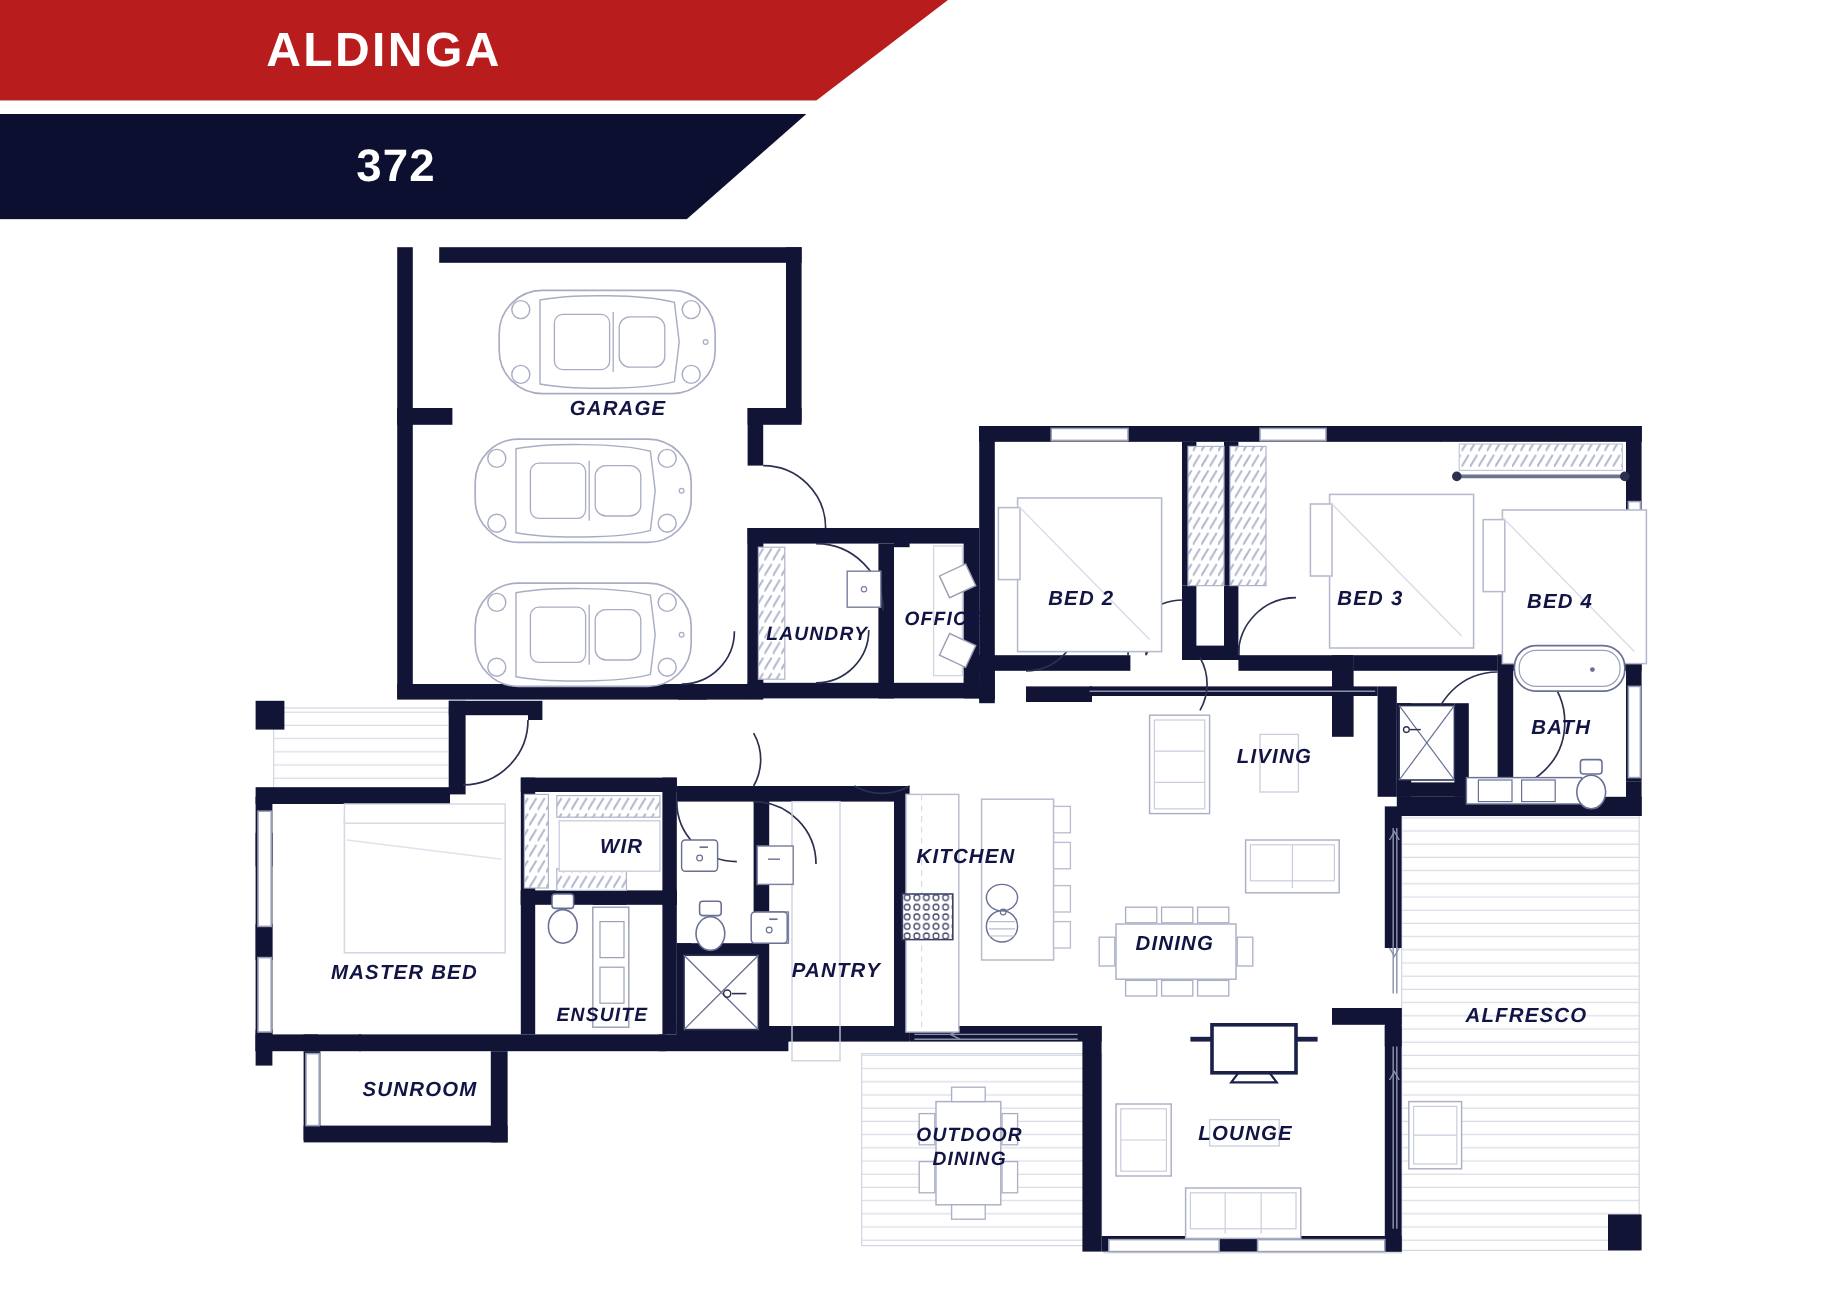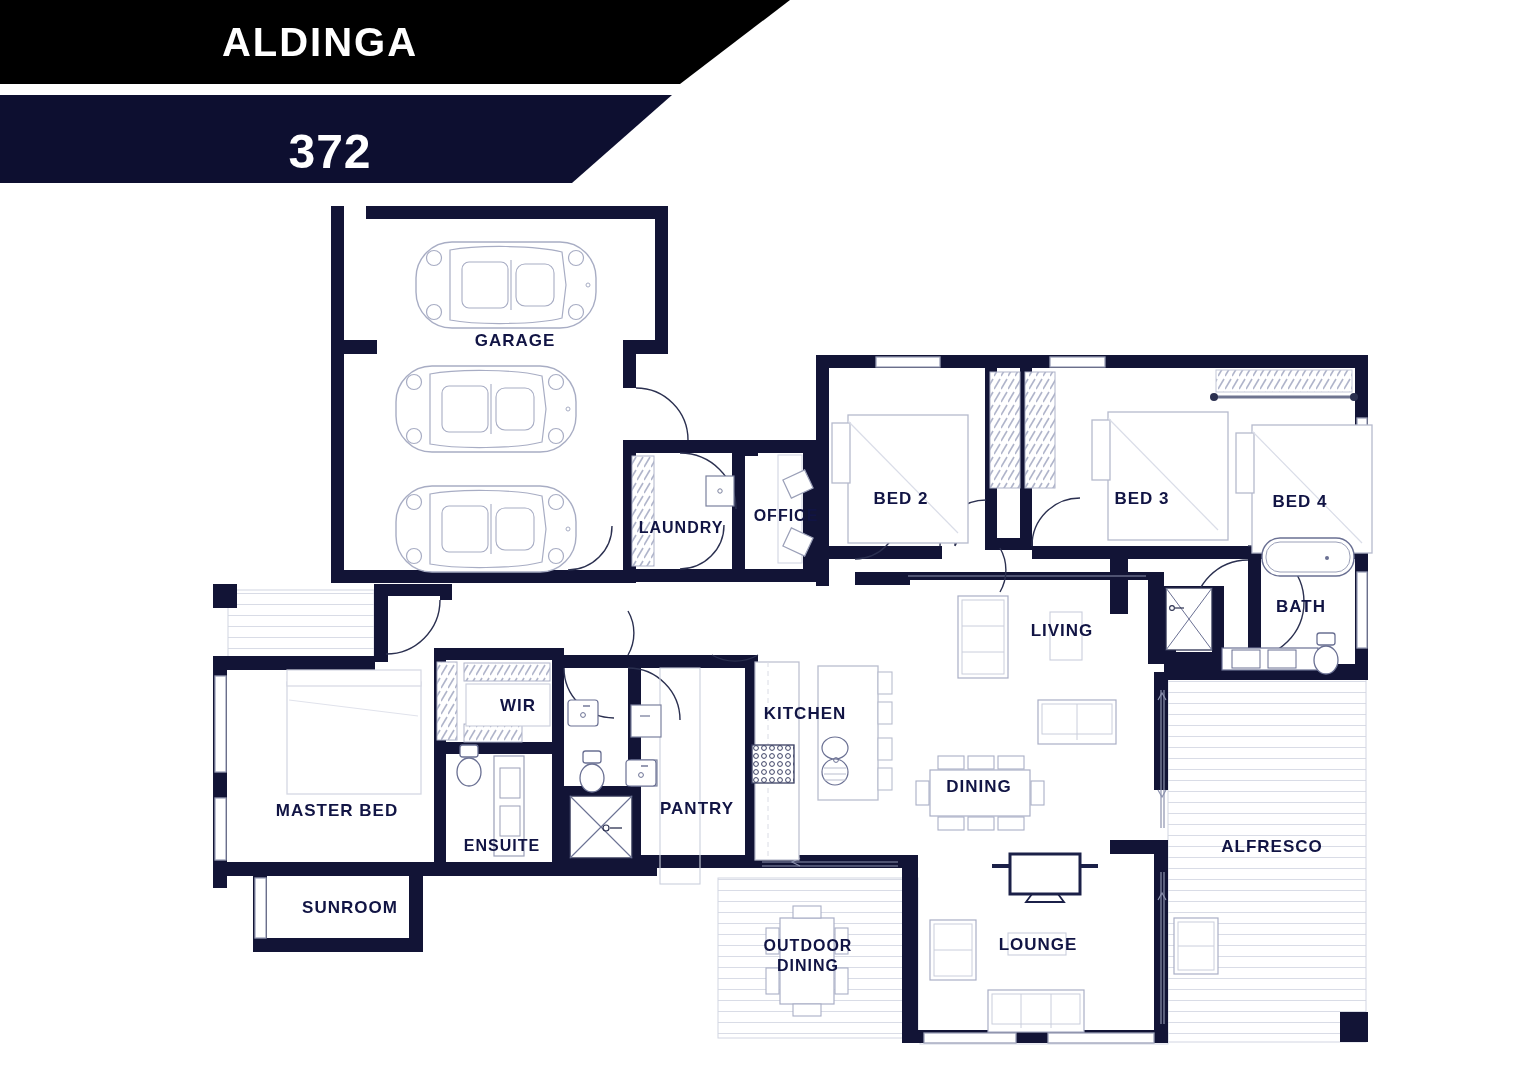--- a/index.html
+++ b/index.html
@@ -8,45 +8,45 @@
     width:1536px;height:1086px;
     font-family:"Liberation Sans", sans-serif;
     position:relative;overflow:hidden;
   }
   #stage{position:absolute;left:0;top:0;width:1536px;height:1086px;}
 
   
   .banner{position:absolute;color:#ffffff;font-weight:bold;}
   #banner-blue{
     left:0;top:0;width:790px;height:84px;
-    background:#000000;
+    background:#b91c1c;
     clip-path:polygon(0 0, 790px 0, 680px 84px, 0 84px);
   }
   #banner-navy{
     left:0;top:95px;width:690px;height:88px;
     background:#0D0F30;
     clip-path:polygon(0 0, 672px 0, 572px 88px, 0 88px);
   }
   #banner-blue .btxt{
     position:absolute;left:0;top:0;width:640px;height:84px;
     display:flex;align-items:center;justify-content:center;
     font-size:40px;letter-spacing:2px;
   }
   #banner-navy .btxt{
-    position:absolute;left:0;top:12px;width:660px;height:88px;
+    position:absolute;left:0;top:0;width:660px;height:88px;
     display:flex;align-items:center;justify-content:center;
-    font-size:48px;letter-spacing:1px;
+    font-size:38px;letter-spacing:1px;
   }
 
   
   #logo{position:absolute;right:18px;top:8px;width:212px;height:86px;}
   #logo svg{display:block;}
 
   
-  #plan{position:absolute;left:0;top:0;width:1224px;height:1086px;}
+  #plan{position:absolute;left:0;top:0;width:1224px;height:1086px;font-style:italic;}
   #plan svg{display:block;}
 
   
 </style>
 </head>
 <body>
 
 <div id="stage">
 
   <div class="banner" id="banner-blue">

